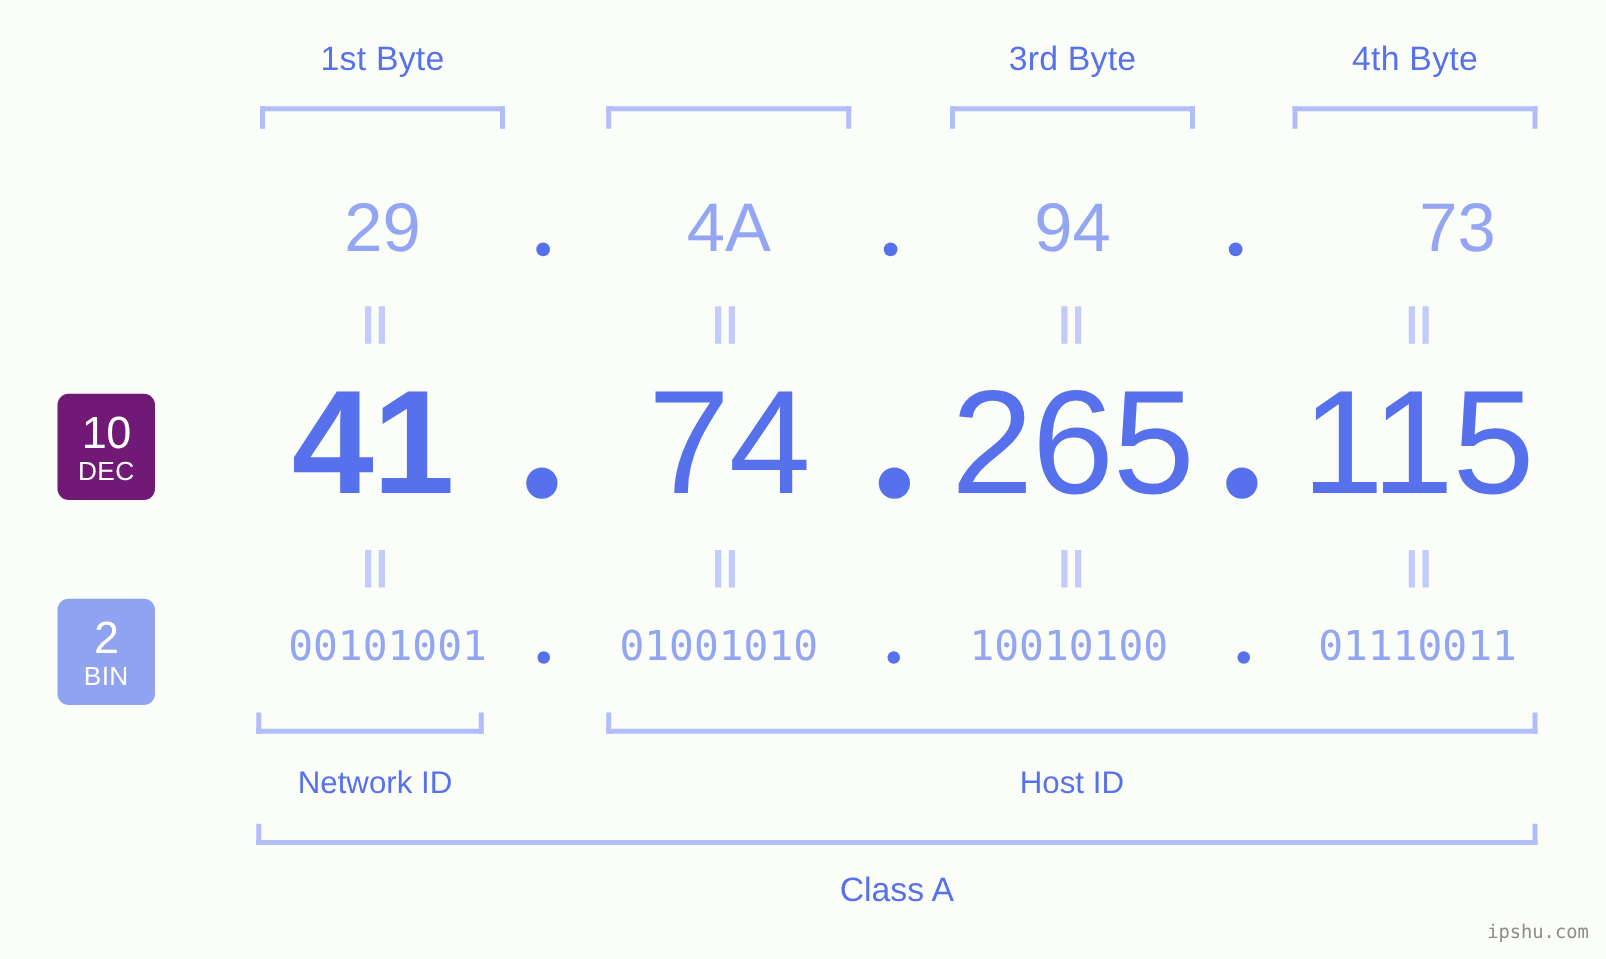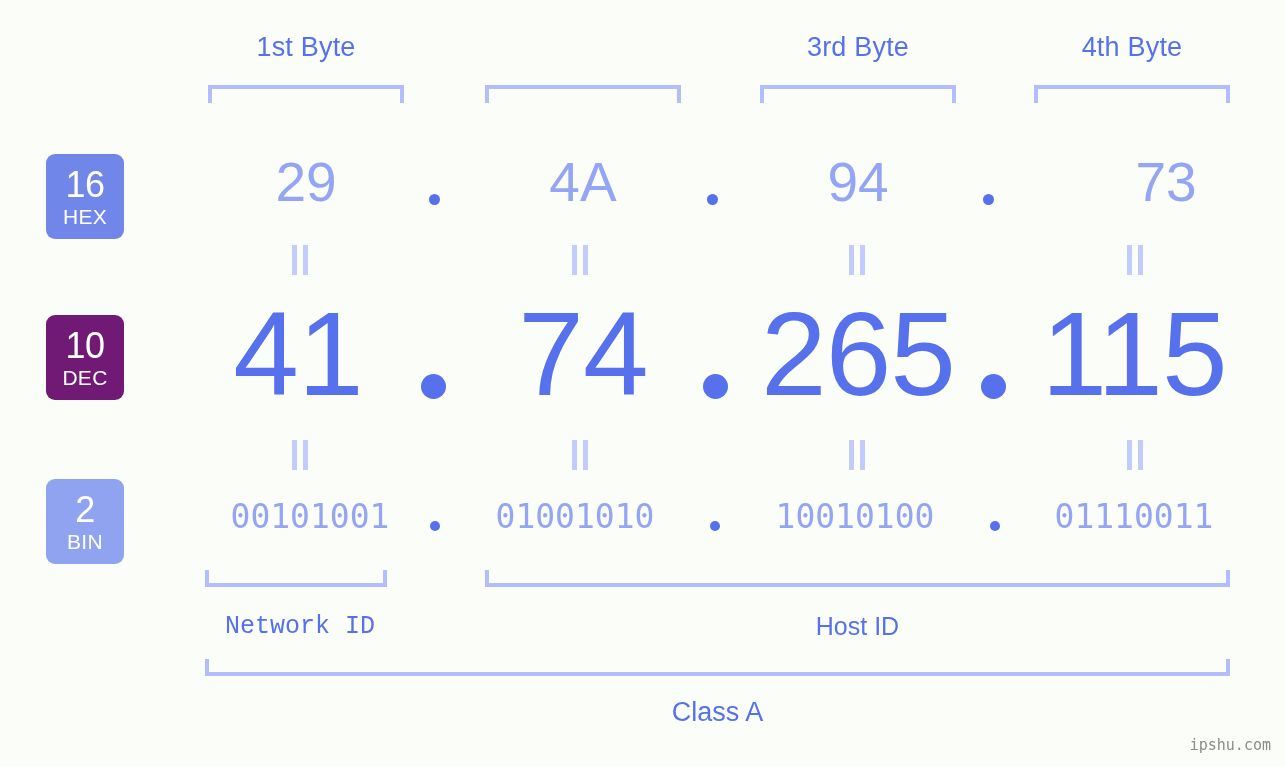--- a/index.html
+++ b/index.html
@@ -199,24 +199,20 @@
 
   <div class="byte-label" style="left:208px;width:196px;">1st Byte</div>
   <div class="byte-label" style="left:760px;width:196px;">3rd Byte</div>
   <div class="byte-label" style="left:1034px;width:196px;">4th Byte</div>
 
   <div class="bracket-top" style="left:208px;width:196px;"></div>
   <div class="bracket-top" style="left:485px;width:196px;"></div>
   <div class="bracket-top" style="left:760px;width:196px;"></div>
   <div class="bracket-top" style="left:1034px;width:196px;"></div>
 
-  <div class="badge badge-hex">
-    <span class="num">16</span>
-    <span class="abbr">HEX</span>
-  </div>
   <div class="badge badge-dec">
     <span class="num">10</span>
     <span class="abbr">DEC</span>
   </div>
   <div class="badge badge-bin">
     <span class="num">2</span>
     <span class="abbr">BIN</span>
   </div>
 
   <div class="hex-val" style="left:208px;width:196px;">29</div>
@@ -237,21 +233,21 @@
   </div>
   <div class="eq" style="left:849px;top:245px;">
     <i class="a"></i>
       <i class="b"></i>
   </div>
   <div class="eq" style="left:1127px;top:245px;">
     <i class="a"></i>
       <i class="b"></i>
   </div>
 
-  <div class="dec-val" style="left:200px;width:196px;">41</div>
+  <div class="dec-val" style="left:200px;width:196px;font-weight:bold;">41</div>
   <div class="dec-dot" style="left:421px;"></div>
   <div class="dec-val" style="left:485px;width:196px;">74</div>
   <div class="dec-dot" style="left:703px;"></div>
   <div class="dec-val" style="left:760px;width:196px;">265</div>
   <div class="dec-dot" style="left:981px;"></div>
   <div class="dec-val" style="left:1036px;width:196px;">115</div>
 
   <div class="eq" style="left:292px;top:440px;">
     <i class="a"></i>
       <i class="b"></i>
@@ -273,21 +269,21 @@
   <div class="bin-dot" style="left:430px;"></div>
   <div class="bin-val" style="left:477px;width:196px;">01001010</div>
   <div class="bin-dot" style="left:710px;"></div>
   <div class="bin-val" style="left:757px;width:196px;">10010100</div>
   <div class="bin-dot" style="left:990px;"></div>
   <div class="bin-val" style="left:1036px;width:196px;">01110011</div>
 
   <div class="bracket-bot" style="left:205px;top:570px;width:182px;"></div>
   <div class="bracket-bot" style="left:485px;top:570px;width:745px;"></div>
 
-  <div class="section-label" style="left:205px;top:612px;width:190px;font-family:Liberation Mono, monospace;">Network ID</div>
+  <div class="section-label" style="left:205px;top:612px;width:190px;">Network ID</div>
   <div class="section-label" style="left:485px;top:612px;width:745px;">Host ID</div>
 
   <div class="bracket-bot" style="left:205px;top:659px;width:1025px;"></div>
   <div class="class-label" style="left:205px;width:1025px;">Class A</div>
 
   <div class="watermark">ipshu.com</div>
 
 </div>
 
 </body></html>

